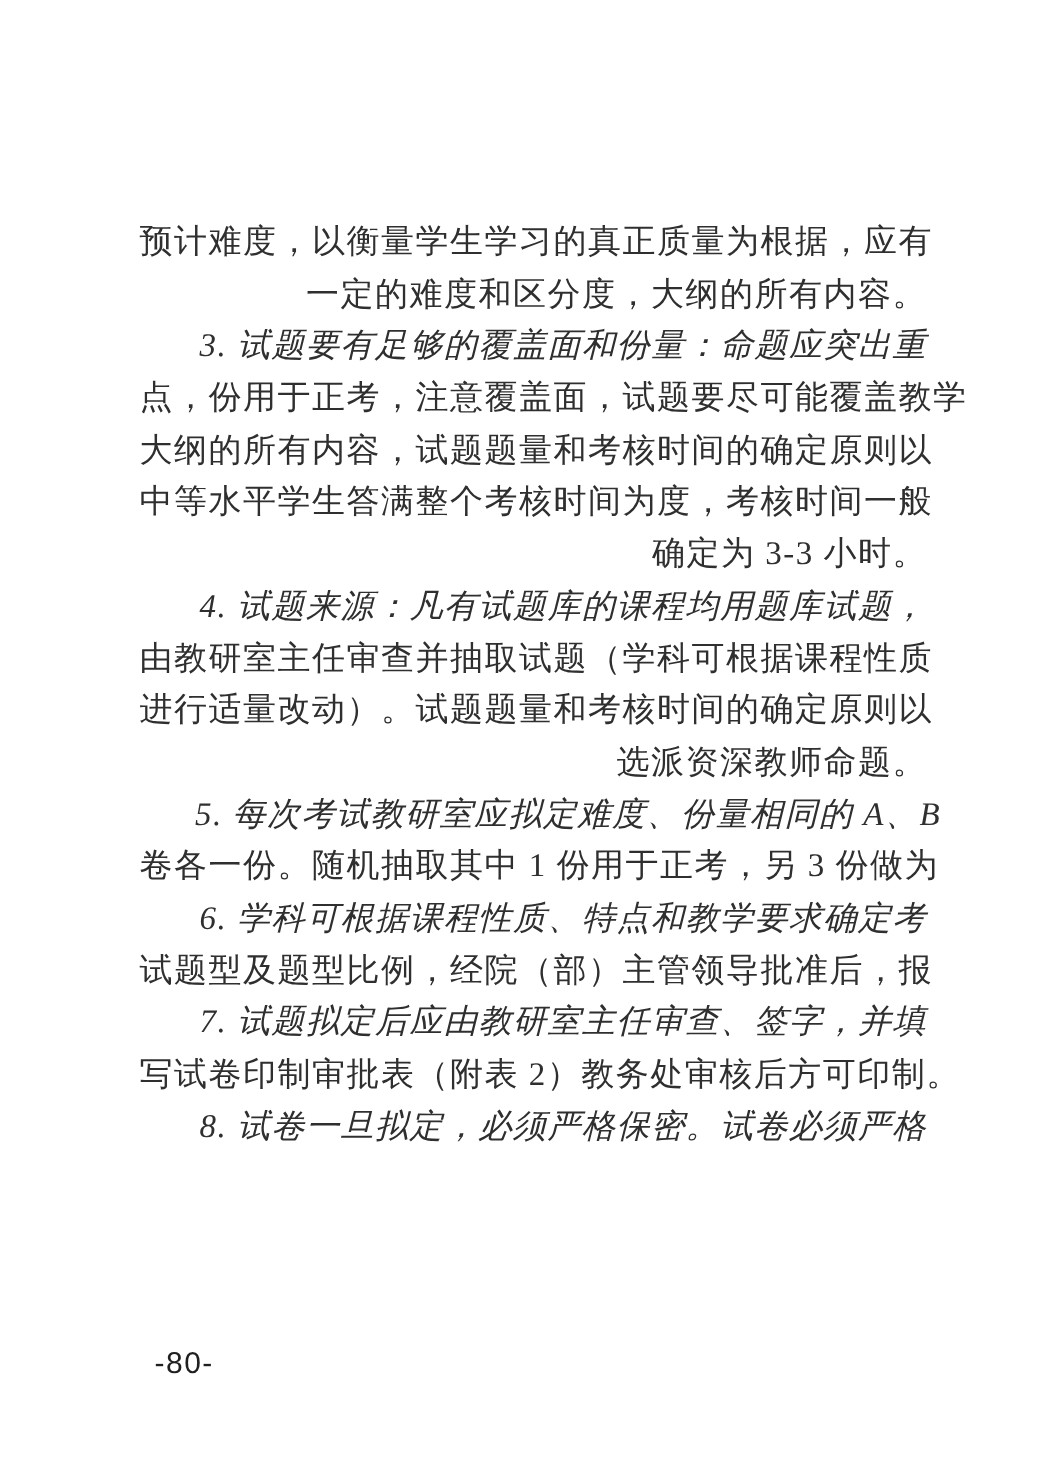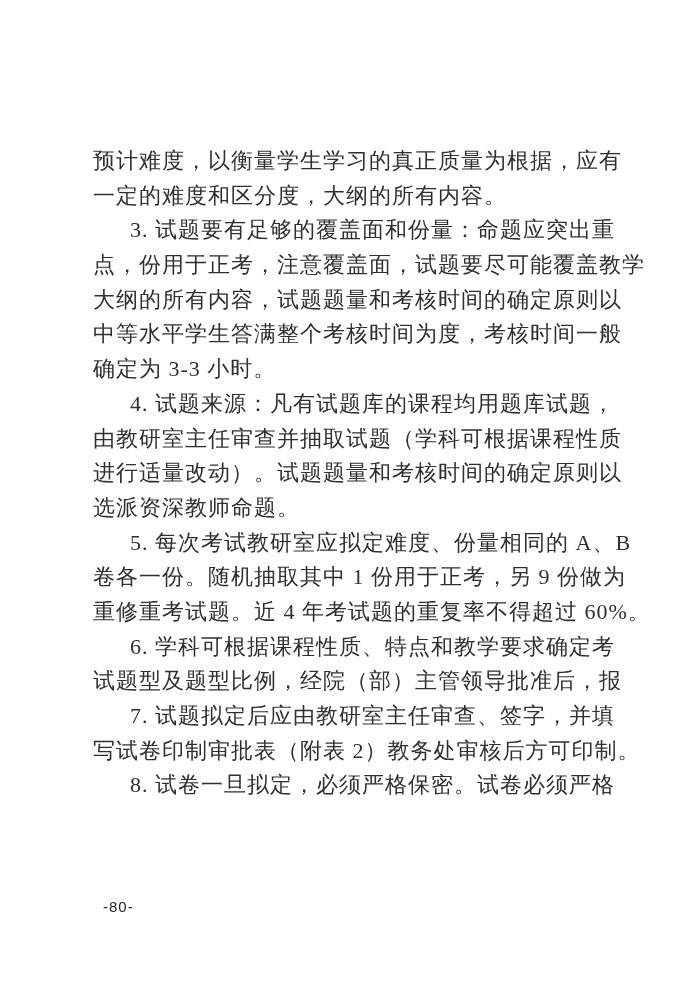--- a/index.html
+++ b/index.html
@@ -8,45 +8,47 @@
     background: #ffffff;
     font-family: "Liberation Serif", "DejaVu Serif", serif;
     overflow: hidden;
   }
   .page {
     position: relative;
     width: 695px;
     height: 982px;
     background: #ffffff;
     overflow: hidden;
+    text-align: right;
   }
   .text-block {
     position: absolute;
     left: 93px;
     top: 144px;
     width: 525px;
   }
   .line {
     height: 34.7px;
     line-height: 34.7px;
     font-size: 22px;
     letter-spacing: 1px;
     color: #2f2f2f;
     white-space: nowrap;
     text-rendering: optimizeLegibility;
   }
   .line.indent {
     padding-left: 37px;
+    font-style: italic;
   }
   .page-number {
     position: absolute;
     left: 103px;
     top: 898px;
     font-family: "Liberation Sans", "DejaVu Sans", sans-serif;
-    font-size: 15px;
+    font-size: 20px;
     letter-spacing: 1px;
     color: #1f1f1f;
   }
 </style>
 </head>
 <body>
 
 <div class="page">
   <div class="text-block">
     <div class="line">预计难度，以衡量学生学习的真正质量为根据，应有</div>
@@ -54,22 +56,21 @@
     <div class="line indent">3. 试题要有足够的覆盖面和份量：命题应突出重</div>
     <div class="line">点，份用于正考，注意覆盖面，试题要尽可能覆盖教学</div>
     <div class="line">大纲的所有内容，试题题量和考核时间的确定原则以</div>
     <div class="line">中等水平学生答满整个考核时间为度，考核时间一般</div>
     <div class="line">确定为 3-3 小时。</div>
     <div class="line indent">4. 试题来源：凡有试题库的课程均用题库试题，</div>
     <div class="line">由教研室主任审查并抽取试题（学科可根据课程性质</div>
     <div class="line">进行适量改动）。试题题量和考核时间的确定原则以</div>
     <div class="line">选派资深教师命题。</div>
     <div class="line indent">5. 每次考试教研室应拟定难度、份量相同的 A、B</div>
-    <div class="line">卷各一份。随机抽取其中 1 份用于正考，另 9 份做为</div>
-    <div class="line">重修重考试题。近 4 年考试题的重复率不得超过 60%。</div>
+    <div class="line">卷各一份。随机抽取其中 1 份用于正考，另 3 份做为</div>
     <div class="line indent">6. 学科可根据课程性质、特点和教学要求确定考</div>
     <div class="line">试题型及题型比例，经院（部）主管领导批准后，报</div>
     <div class="line indent">7. 试题拟定后应由教研室主任审查、签字，并填</div>
     <div class="line">写试卷印制审批表（附表 2）教务处审核后方可印制。</div>
     <div class="line indent">8. 试卷一旦拟定，必须严格保密。试卷必须严格</div>
   </div>
   <div class="page-number">-80-</div>
 </div>
 
 </body></html>

